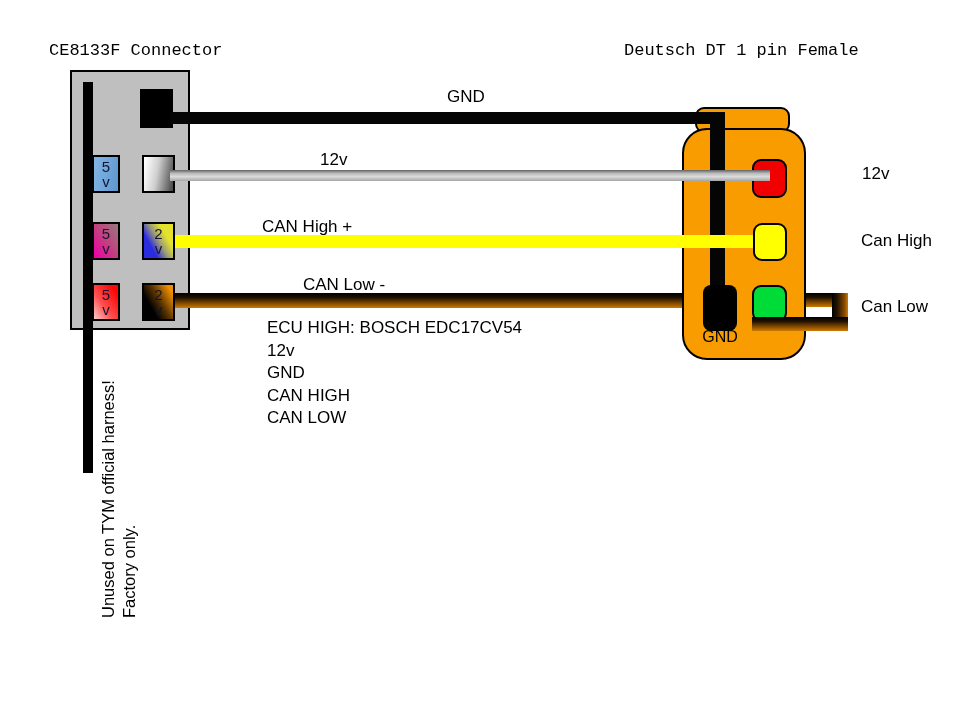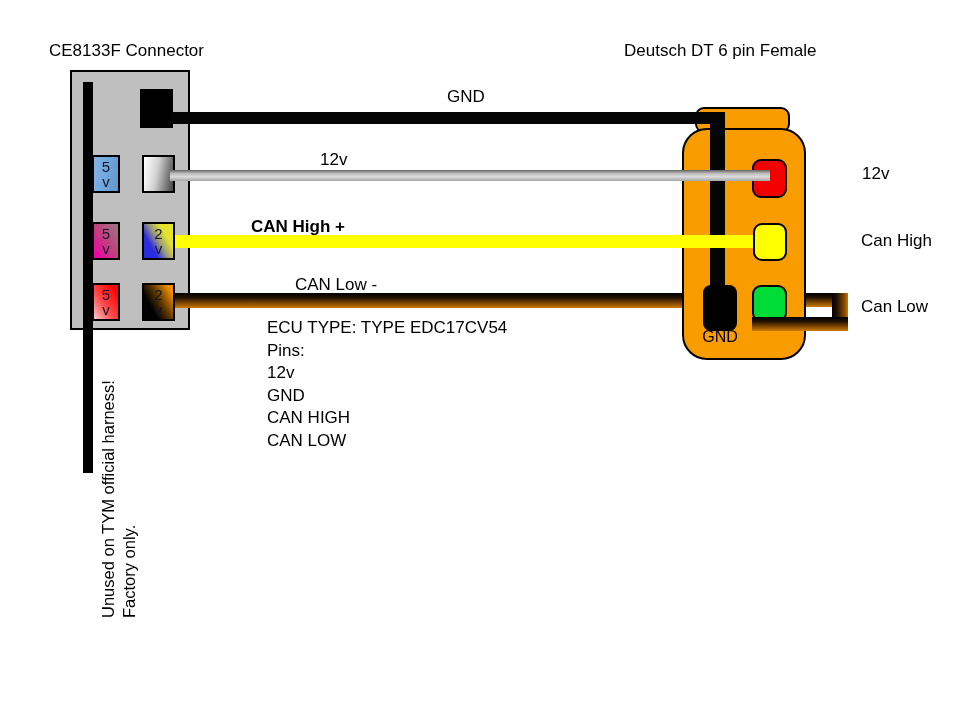--- a/index.html
+++ b/index.html
@@ -86,52 +86,52 @@
   }
   .rpin-red   { left:752px; top:159px; width:35px; height:39px; background:#f20000; }
   .rpin-yel   { left:753px; top:223px; width:34px; height:38px; background:#ffff00; }
   .rpin-gnd   { left:703px; top:285px; width:34px; height:46px; background:#000; border:none; border-radius:8px; }
   .rpin-green { left:752px; top:285px; width:35px; height:37px; background:#00dc37; }
   .rconn-gnd-label {
     position:absolute; left:694px; top:328px; width:52px;
     text-align:center; font-size:16px; z-index:7;
   }
   
-  .title { position:absolute; font-size:17px; white-space:nowrap; }
+  .title { position:absolute; font-size:17px; white-space:nowrap;font-family:Liberation Mono, monospace; }
   .title-left  { left:49px;  top:41px; }
   .title-right { left:624px; top:41px; }
   .ecu-block {
     position:absolute; left:267px; top:317px;
     font-size:17px; line-height:22.5px; white-space:nowrap;
     z-index: 8;
   }
   .note-vertical {
     position:absolute; left:98px; top:618px;
     transform-origin: 0 0;
     transform: rotate(-90deg);
     width: 280px;
     font-size:16.5px; line-height:21px;
     white-space:nowrap;
     z-index: 8;
   }
   .lbl-gnd-wire  { left:447px; top:87px; }
   .lbl-12v-wire  { left:320px; top:150px; }
-  .lbl-canhigh   { left:251px; top:217px;font-weight:bold; }
-  .lbl-canlow    { left:295px; top:275px; }
+  .lbl-canhigh   { left:262px; top:217px; }
+  .lbl-canlow    { left:303px; top:275px; }
   .lbl-12v-r     { left:862px; top:164px; }
   .lbl-canhigh-r { left:861px; top:231px; }
   .lbl-canlow-r  { left:861px; top:297px; }
 </style>
 </head>
 <body>
 
 <div id="stage">
 
   <div class="title title-left">CE8133F Connector</div>
-  <div class="title title-right">Deutsch DT 6 pin Female</div>
+  <div class="title title-right">Deutsch DT 1 pin Female</div>
 
   <div class="lconn-body"></div>
   <div class="vline"></div>
 
   <div class="lpin pin-black-l"></div>
 
   <div class="lpin pin-blue">
     <span>5</span>
     <span>v</span>
   </div>
@@ -176,22 +176,21 @@
   <div class="label lbl-gnd-wire">GND</div>
   <div class="label lbl-12v-wire">12v</div>
   <div class="label lbl-canhigh">CAN High +</div>
   <div class="label lbl-canlow">CAN Low -</div>
 
   <div class="label lbl-12v-r">12v</div>
   <div class="label lbl-canhigh-r">Can High</div>
   <div class="label lbl-canlow-r">Can Low</div>
 
   <div class="ecu-block">
-    <div>ECU TYPE: TYPE EDC17CV54</div>
-    <div>Pins:</div>
+    <div>ECU HIGH: BOSCH EDC17CV54</div>
     <div>12v</div>
     <div>GND</div>
     <div>CAN HIGH</div>
     <div>CAN LOW</div>
   </div>
 
   <div class="note-vertical">
     <div>Unused on TYM official harness!</div>
     <div>Factory only.</div>
   </div>

